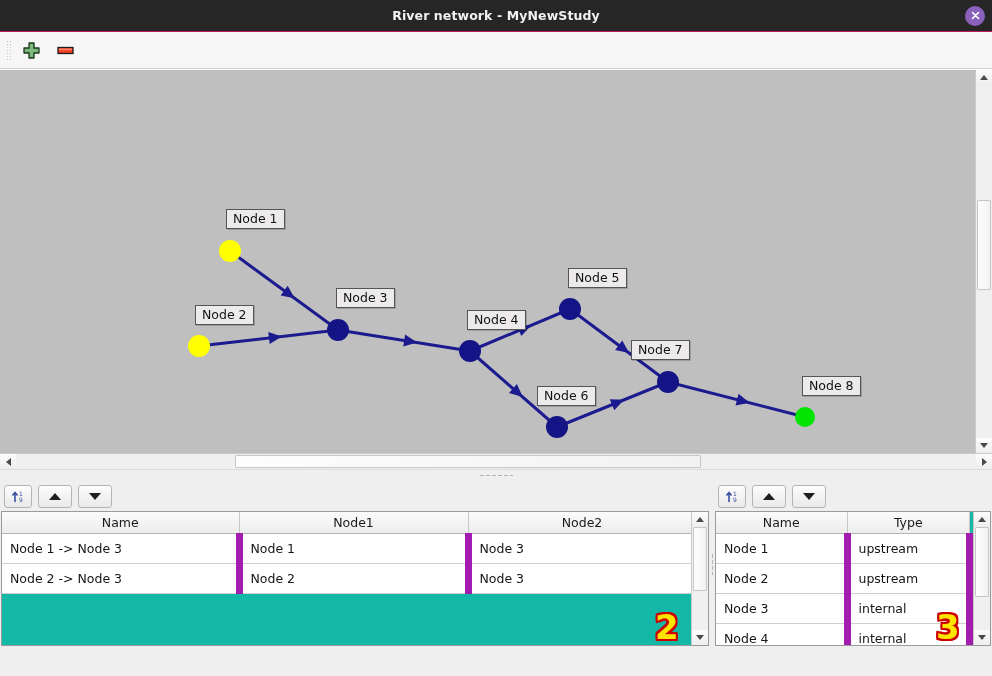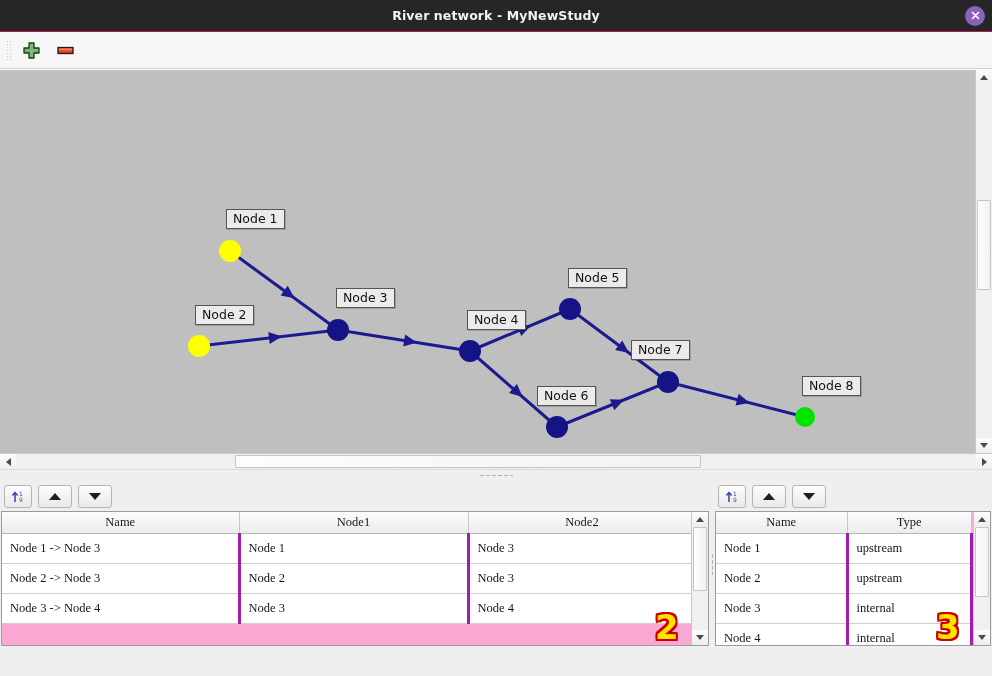--- a/index.html
+++ b/index.html
@@ -222,48 +222,47 @@
     justify-content: center;
     cursor: pointer;
     box-sizing: border-box;
   }
   .sq-btn .tri-up   { border-left:6px solid transparent;border-right:6px solid transparent;border-bottom:7px solid #1f1f1f; }
   .sq-btn .tri-down { border-left:6px solid transparent;border-right:6px solid transparent;border-top:7px solid #1f1f1f; }
   .tbl-body {
     flex: 1;
     min-height: 0;
     display: flex;
-    background: #f9a8d4;
+    background: #14b8a6;
     border: 1px solid #9a9a9a;
     margin: 0 1px 0 1px;
     box-sizing: border-box;
     position: relative;
     overflow: hidden;
-    font-family: Liberation Serif, serif;
   }
   table.grid {
     border-collapse: collapse;
     width: 100%;
     table-layout: fixed;
     font-size: 12.5px;
     color: #151515;
   }
   table.grid th {
     background: linear-gradient(#fbfbfb,#ececec);
     border-right: 1px solid #c8c8c8;
     border-bottom: 1px solid #b6b6b6;
     height: 21px;
     font-weight: normal;
     font-size: 12.5px;
     color: #1a1a1a;
     text-align: center;
     padding: 0;
   }
   table.grid td {
-    border-right: 3px solid #a21caf;
+    border-right: 7px solid #a21caf;
     border-bottom: 1px solid #cfcfcf;
     height: 29px;
     padding: 0 0 0 8px;
     background: #ffffff;
     white-space: nowrap;
     overflow: hidden;
     text-overflow: ellipsis;
   }
   .tbl-scroll-area { flex: 1; min-width: 0; overflow: hidden; }
   .status-strip { height: 30px; background: #efefef; flex: none; }
@@ -403,25 +402,20 @@
                 <tr>
                   <td>Node 1 -&gt; Node 3</td>
                   <td>Node 1</td>
                   <td>Node 3</td>
                 </tr>
                 <tr>
                   <td>Node 2 -&gt; Node 3</td>
                   <td>Node 2</td>
                   <td>Node 3</td>
                 </tr>
-                <tr>
-                  <td>Node 3 -&gt; Node 4</td>
-                  <td>Node 3</td>
-                  <td>Node 4</td>
-                </tr>
               </tbody>
             </table>
         </div>
         <div class="vscroll" style="border-left:1px solid #c9c9c9;">
           <div class="sb-arrow">
               <i class="arrow-glyph up"></i>
             </div>
           <div class="sb-track">
             <div class="sb-thumb" style="top:0;height:62px;"></div>
           </div>

